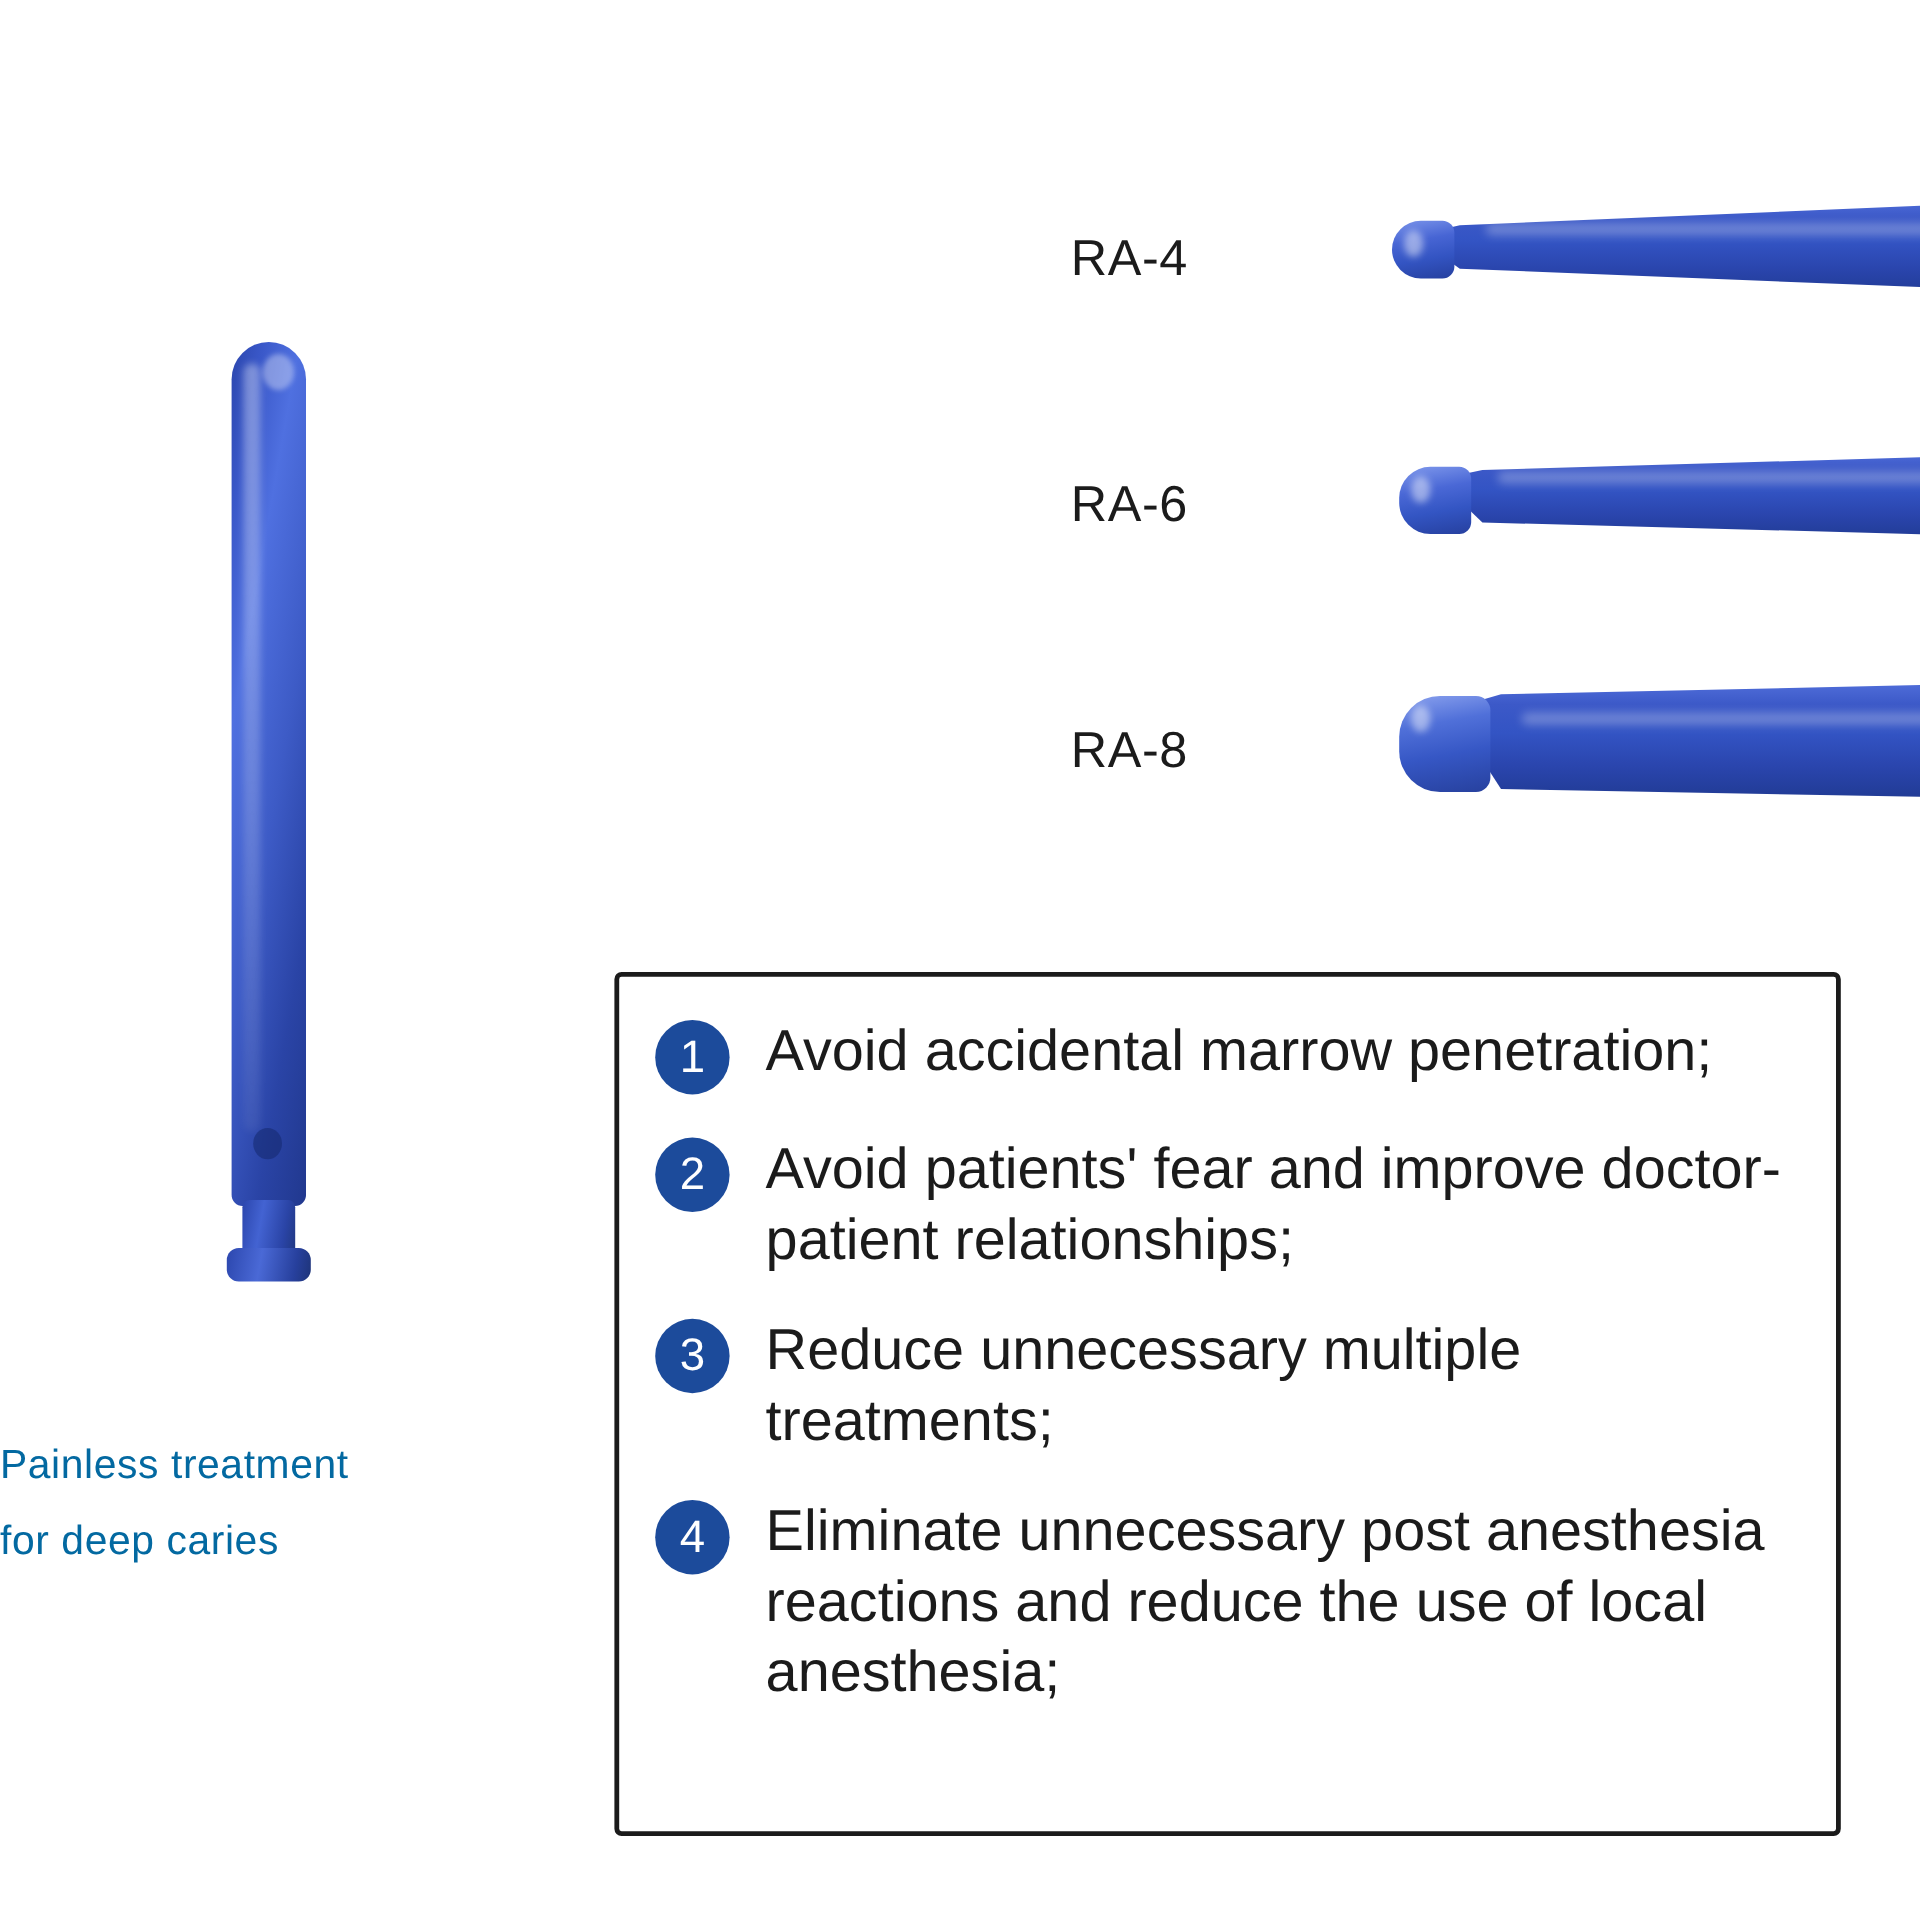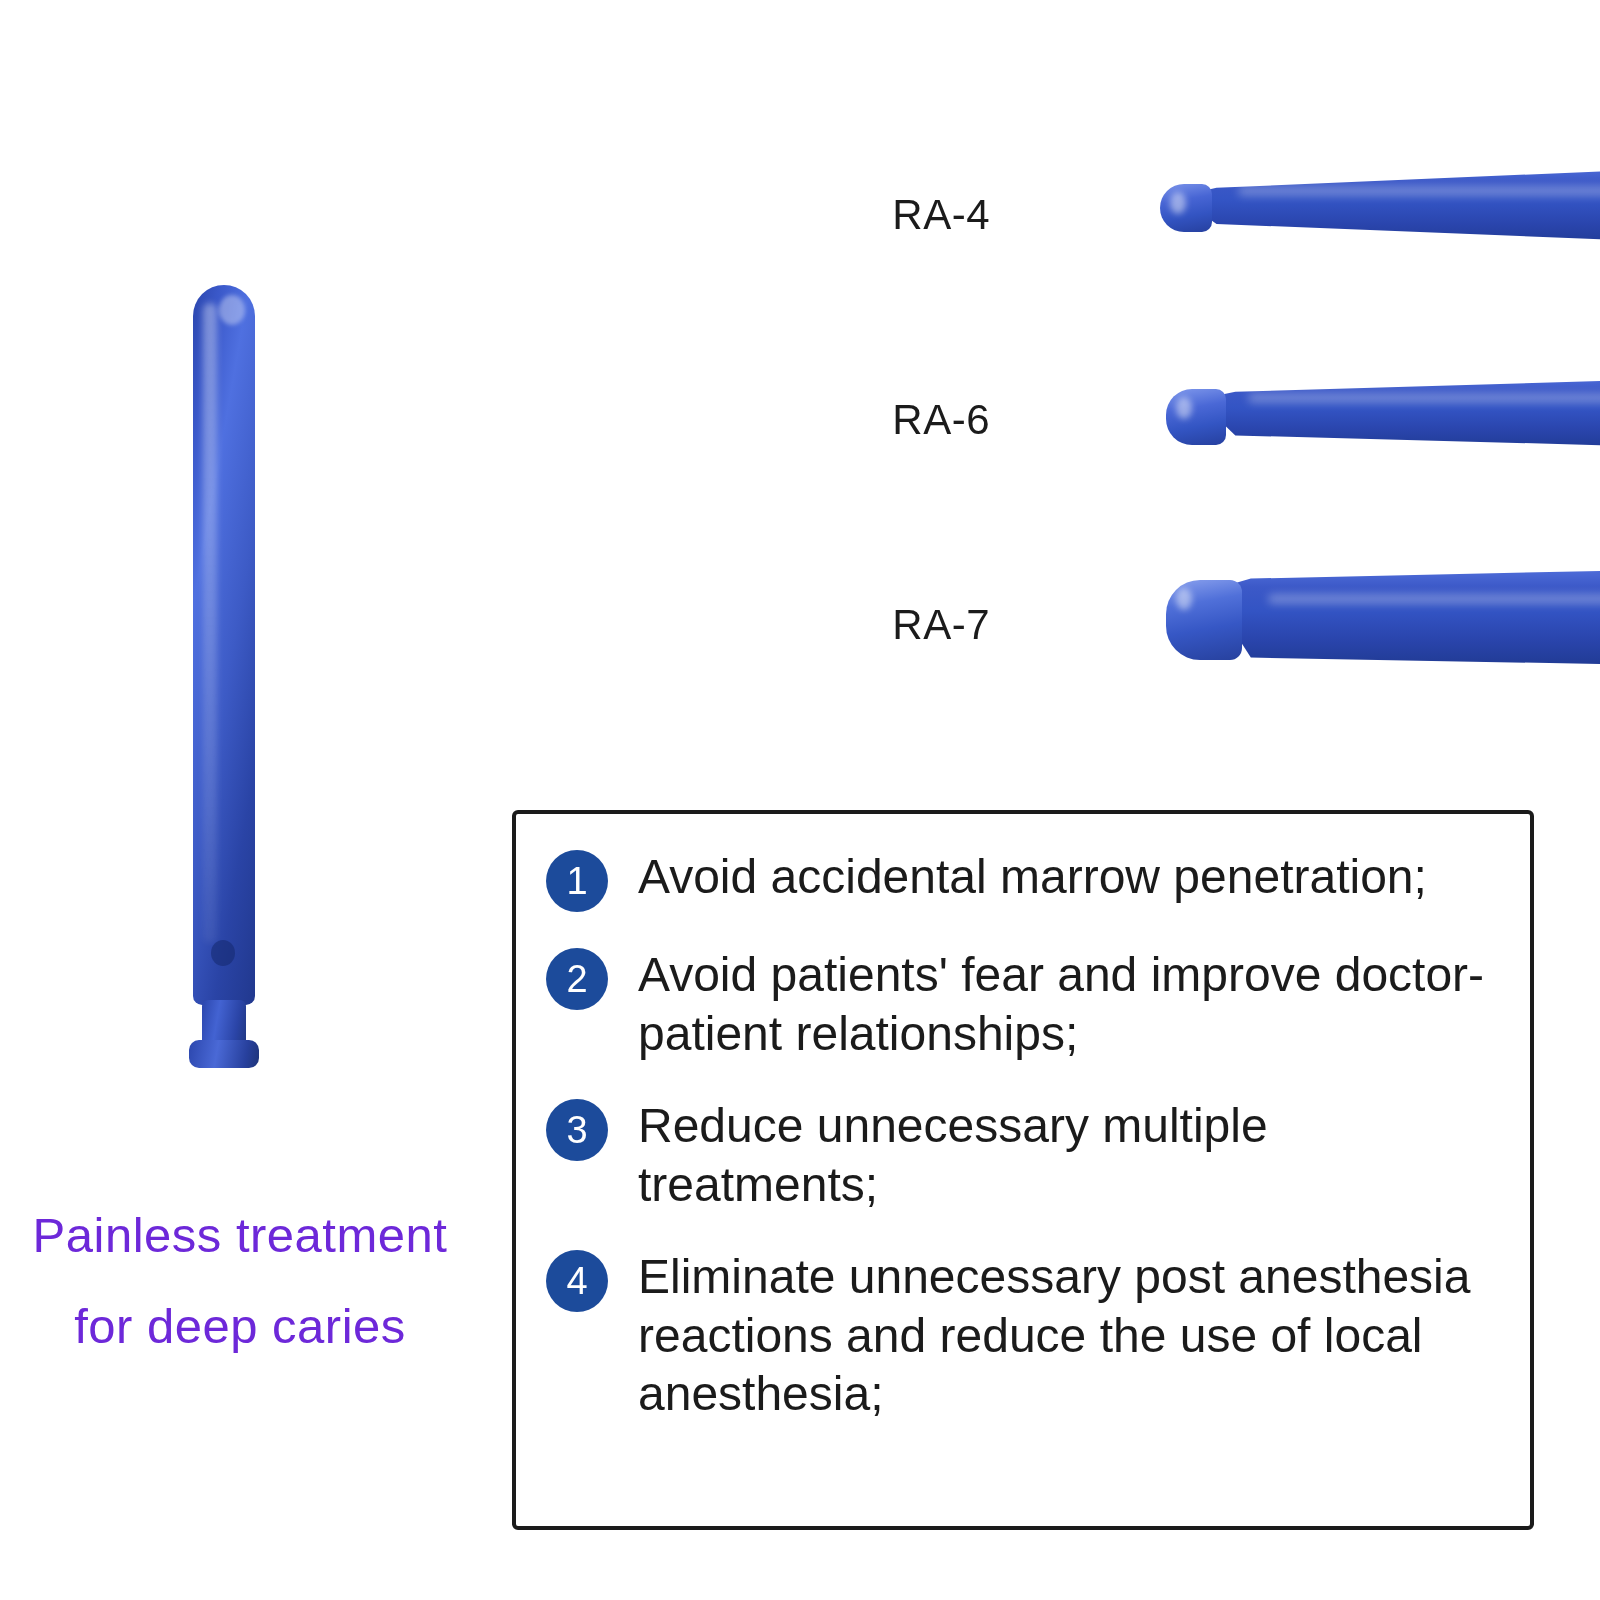--- a/index.html
+++ b/index.html
@@ -87,24 +87,24 @@
     height: 28px;
     border-radius: 10px;
     background: linear-gradient(100deg, #2c47ae 0%, #4a69d6 40%, #27409d 80%, #1e3478 100%);
   }
 
   .caption {
     position: absolute;
     left: 0px;
     top: 1190px;
     width: 480px;
-    text-align: center;
-    font-size: 49px;
+    text-align: left;
+    font-size: 34px;
     line-height: 1.85;
-    color: #6d28d9;
+    color: #0369a1;
     letter-spacing: 0.5px;
   }
 
   
   .bur-row {
     position: absolute;
     left: 820px;
     width: 790px;
     height: 150px;
     display: flex;
@@ -265,21 +265,21 @@
   <div class="bur-shape">
     <div class="shaft r6" style="right:-210px; left:200px;"></div>
     <div class="head head-r6">
       <div class="head-gloss"></div>
     </div>
     <div class="shaft-gloss" style="left:250px; top:48px; width:510px;"></div>
   </div>
 </div>
 
 <div class="bur-row" style="top: 550px;">
-  <div class="bur-label">RA-7</div>
+  <div class="bur-label">RA-8</div>
   <div class="bur-shape">
     <div class="shaft r8" style="right:-210px; left:210px;"></div>
     <div class="head head-r8">
       <div class="head-gloss"></div>
     </div>
     <div class="shaft-gloss" style="left:270px; top:44px; width:490px;"></div>
   </div>
 </div>
 
 <div class="panel">

